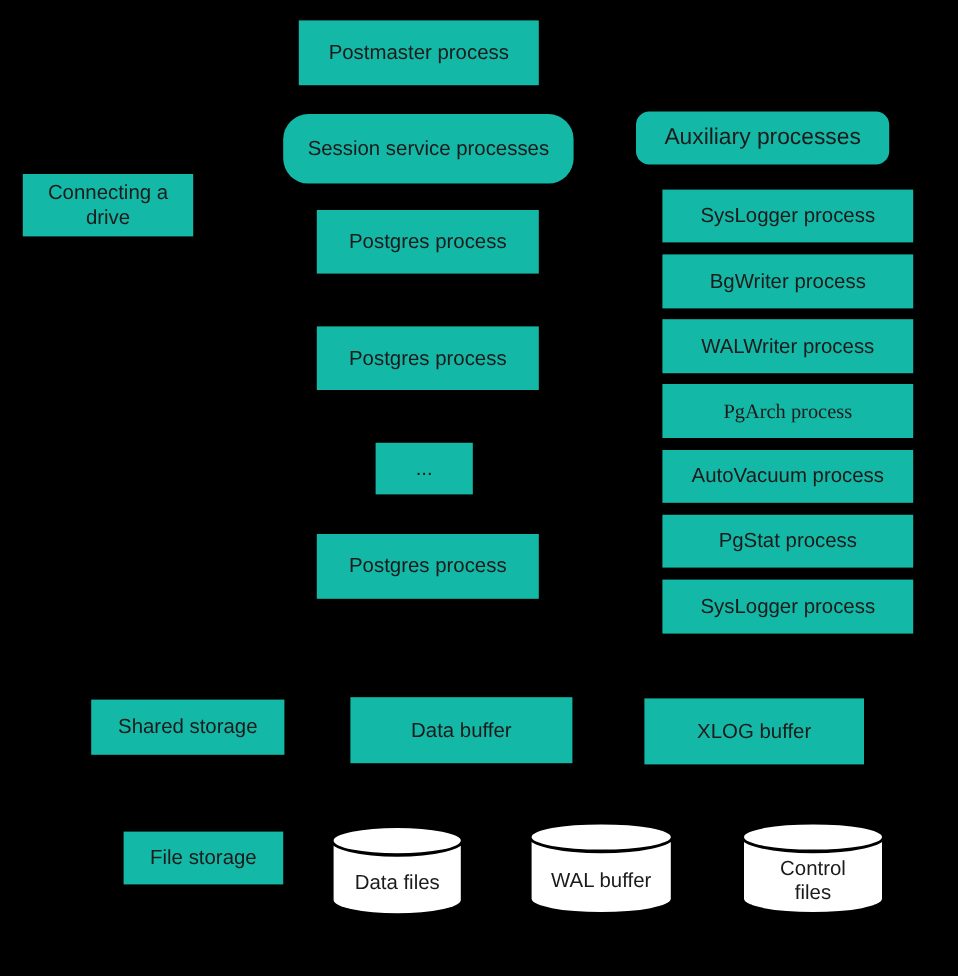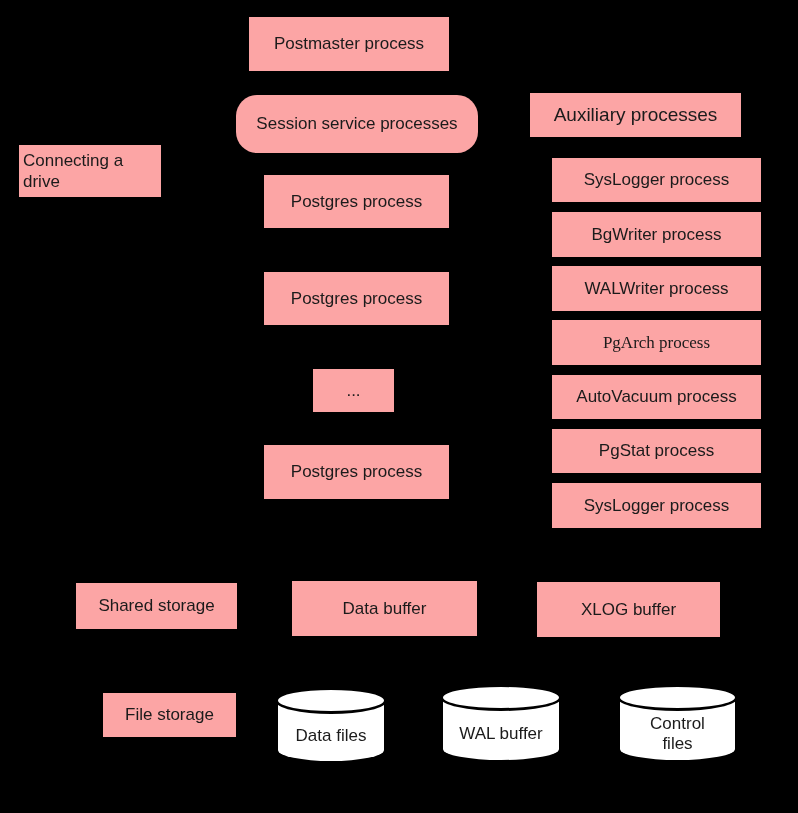--- a/index.html
+++ b/index.html
@@ -11,40 +11,40 @@
     position: relative;
     width: 798px;
     height: 813px;
     background: #000000;
     overflow: hidden;
     font-family: "Liberation Sans", "DejaVu Sans", sans-serif;
     color: #1b1b1b;
   }
   .box {
     position: absolute;
-    background: #fca5a5;
+    background: #14b8a6;
     color: #1b1b1b;
     display: flex;
     align-items: center;
     justify-content: center;
-    text-align: left;
+    text-align: center;
     font-size: 17px;
     line-height: 1.25;
     box-sizing: border-box;
     padding: 2px 4px;
   }
   .box.header {
     font-size: 19px;
   }
 
   
   .pos-postmaster  { left: 249px; top: 17px;  width: 200px; height: 54px; }
   .pos-session     { left: 236px; top: 95px;  width: 242px; height: 58px; border-radius: 21px; }
   .pos-connecting  { left: 19px;  top: 109px; width: 142px; height: 52px; margin-top: 36px; }
-  .pos-aux-header  { left: 530px; top: 93px;  width: 211px; height: 44px; }
+  .pos-aux-header  { left: 530px; top: 93px;  width: 211px; height: 44px; border-radius: 11px; }
   .pos-postgres1   { left: 264px; top: 175px; width: 185px; height: 53px; }
   .pos-postgres2   { left: 264px; top: 272px; width: 185px; height: 53px; }
   .pos-ellipsis    { left: 313px; top: 369px; width: 81px;  height: 43px; }
   .pos-postgres3   { left: 264px; top: 445px; width: 185px; height: 54px; }
 
   
   .pos-aux0 { left: 552px; top: 158px; width: 209px; height: 44px; }
   .pos-aux1 { left: 552px; top: 212px; width: 209px; height: 45px; }
   .pos-aux2 { left: 552px; top: 266px; width: 209px; height: 45px; }
   .pos-aux3 { left: 552px; top: 320px; width: 209px; height: 45px; font-family: Liberation Serif, serif; }

